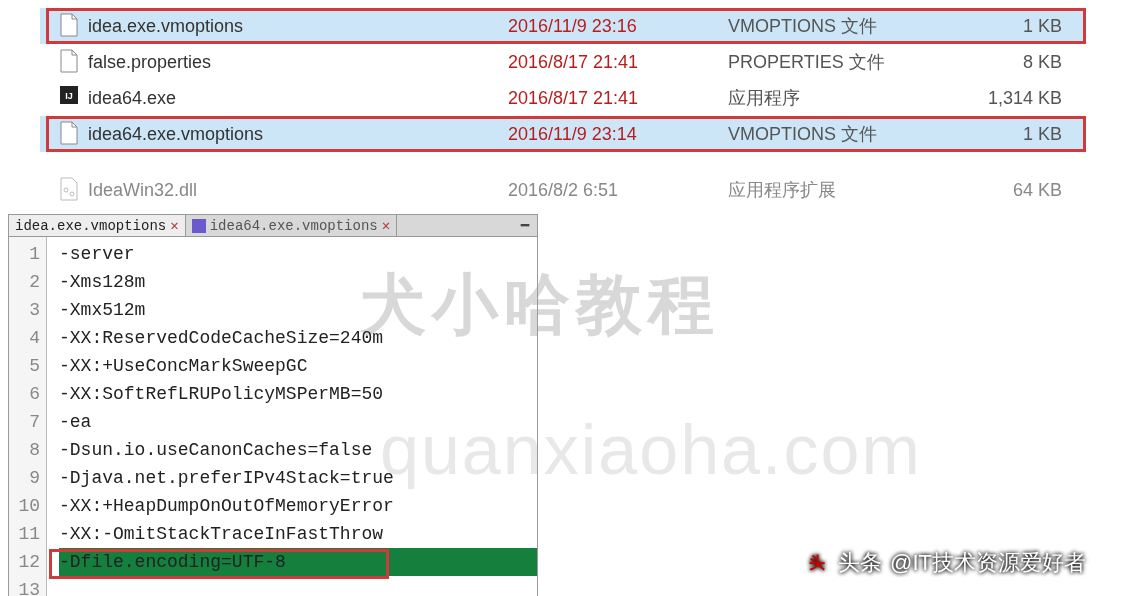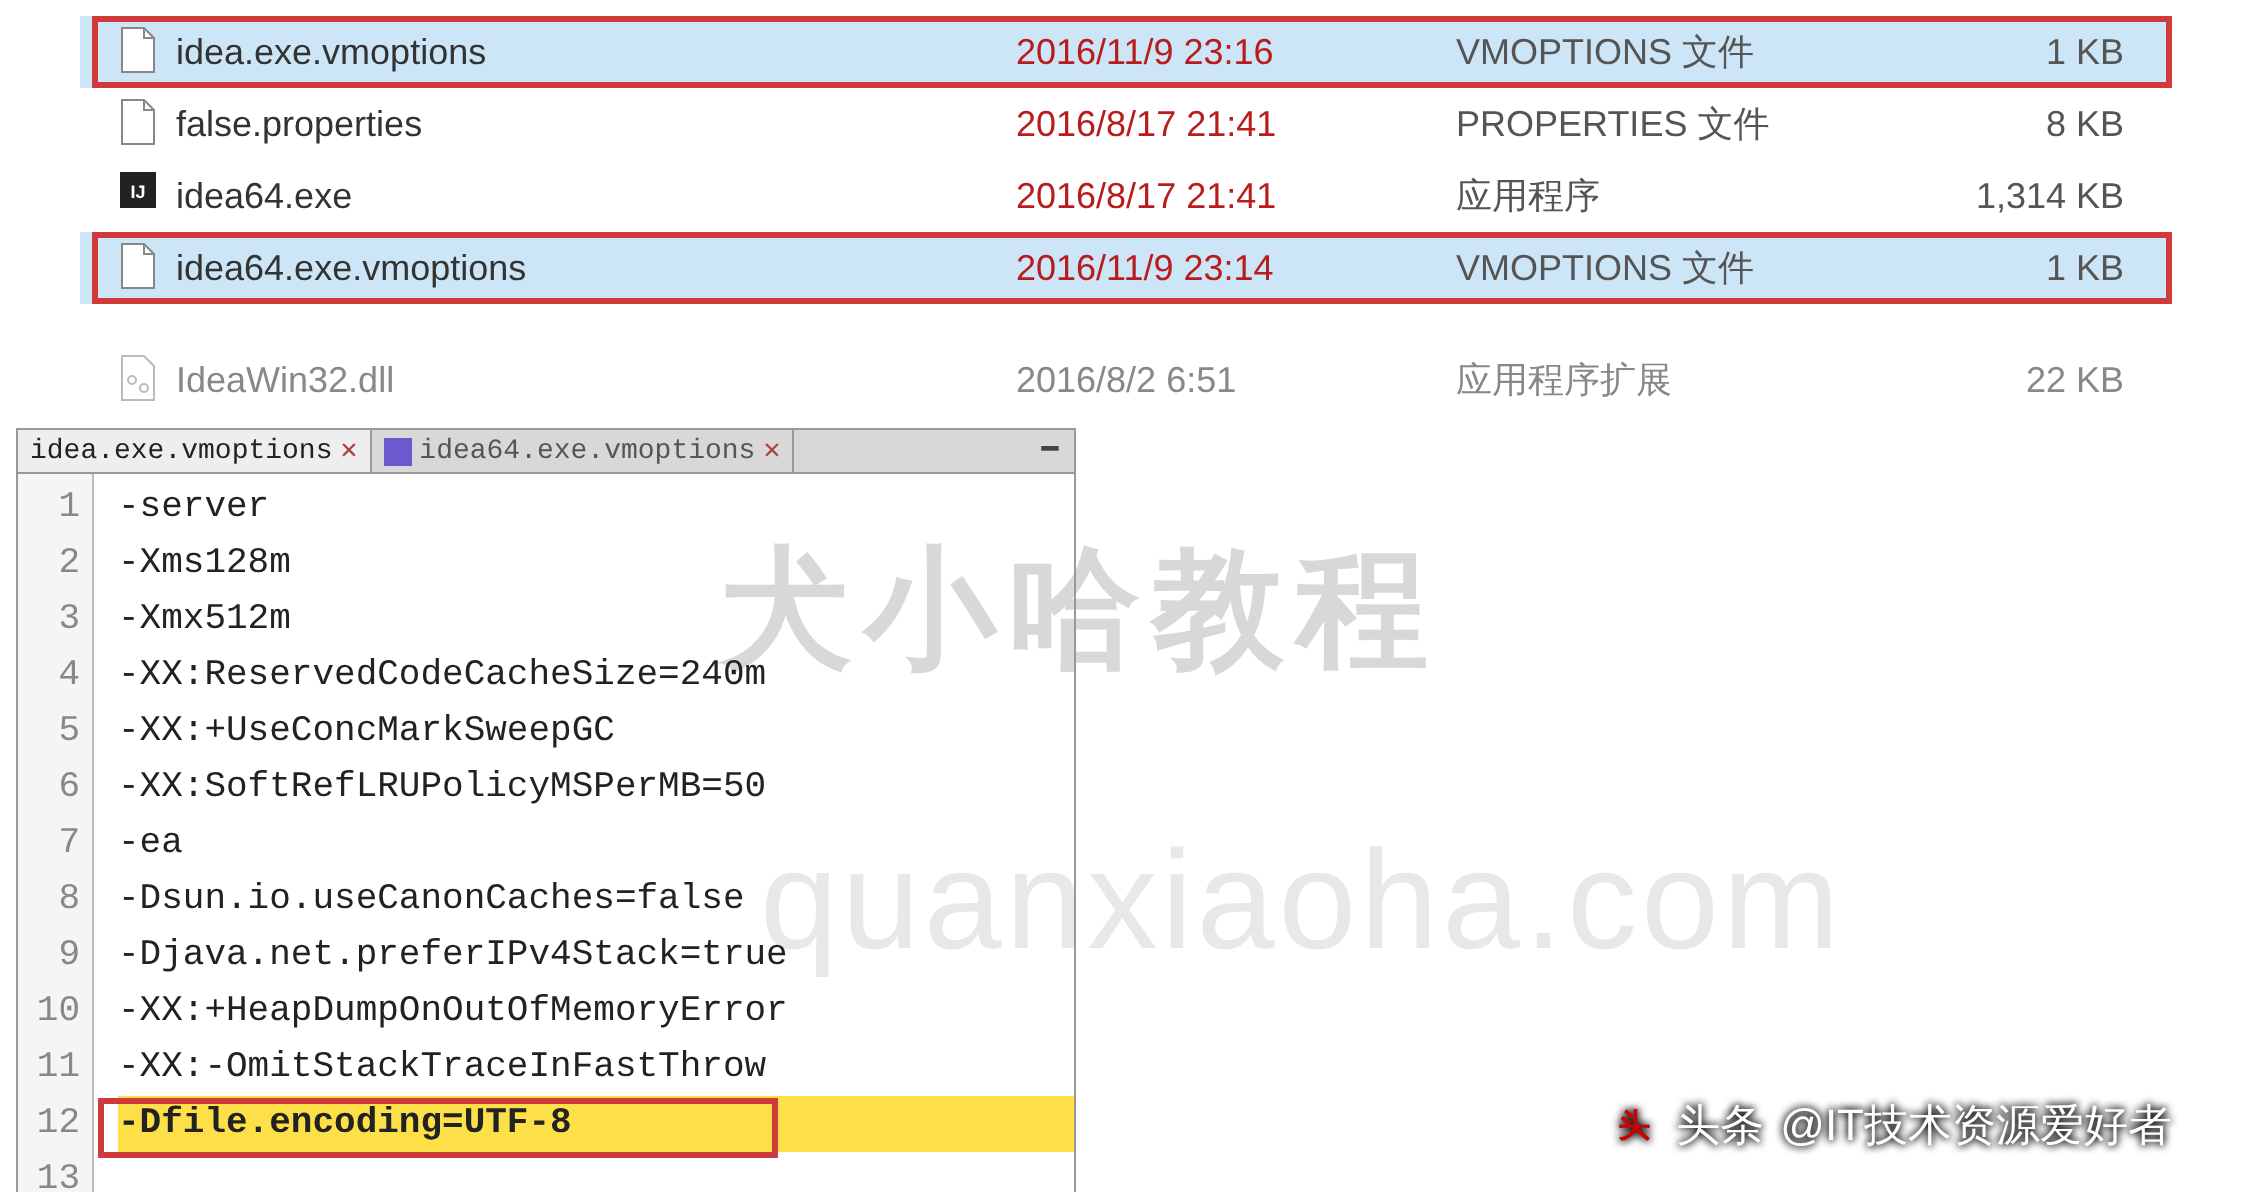--- a/index.html
+++ b/index.html
@@ -117,22 +117,21 @@
   padding: 3px 0 3px 12px;
   color: #222;
   position: relative;
 }
 .code-line {
   height: 28px;
   line-height: 28px;
   white-space: pre;
 }
 .code-line.selected {
-  background: #fde047;
-  font-weight: bold;
+  background: #15803d;
 }
 .code-red-box {
   position: absolute;
   left: 2px;
   bottom: 28px;
   width: 340px;
   height: 30px;
   border: 3px solid #d13a3a;
   pointer-events: none;
 }
@@ -250,21 +249,21 @@
     <span class="file-icon">
       <svg width="20" height="24" viewBox="0 0 20 24">
           <path d="M2 1h11l5 5v17H2z" fill="#fff" stroke="#bbb"></path>
           <circle cx="7" cy="13" r="2" fill="none" stroke="#bbb"></circle>
           <circle cx="13" cy="17" r="2" fill="none" stroke="#bbb"></circle>
         </svg>
     </span>
     <span class="col-name">IdeaWin32.dll</span>
     <span class="col-date">2016/8/2 6:51</span>
     <span class="col-type">应用程序扩展</span>
-    <span class="col-size">22 KB</span>
+    <span class="col-size">64 KB</span>
   </div>
 </div>
 
 <div class="editor-area">
   <div class="tab-bar">
     <div class="tab active">
       <span>idea.exe.vmoptions</span>
       <span class="tab-close">✕</span>
     </div>
     <div class="tab">

